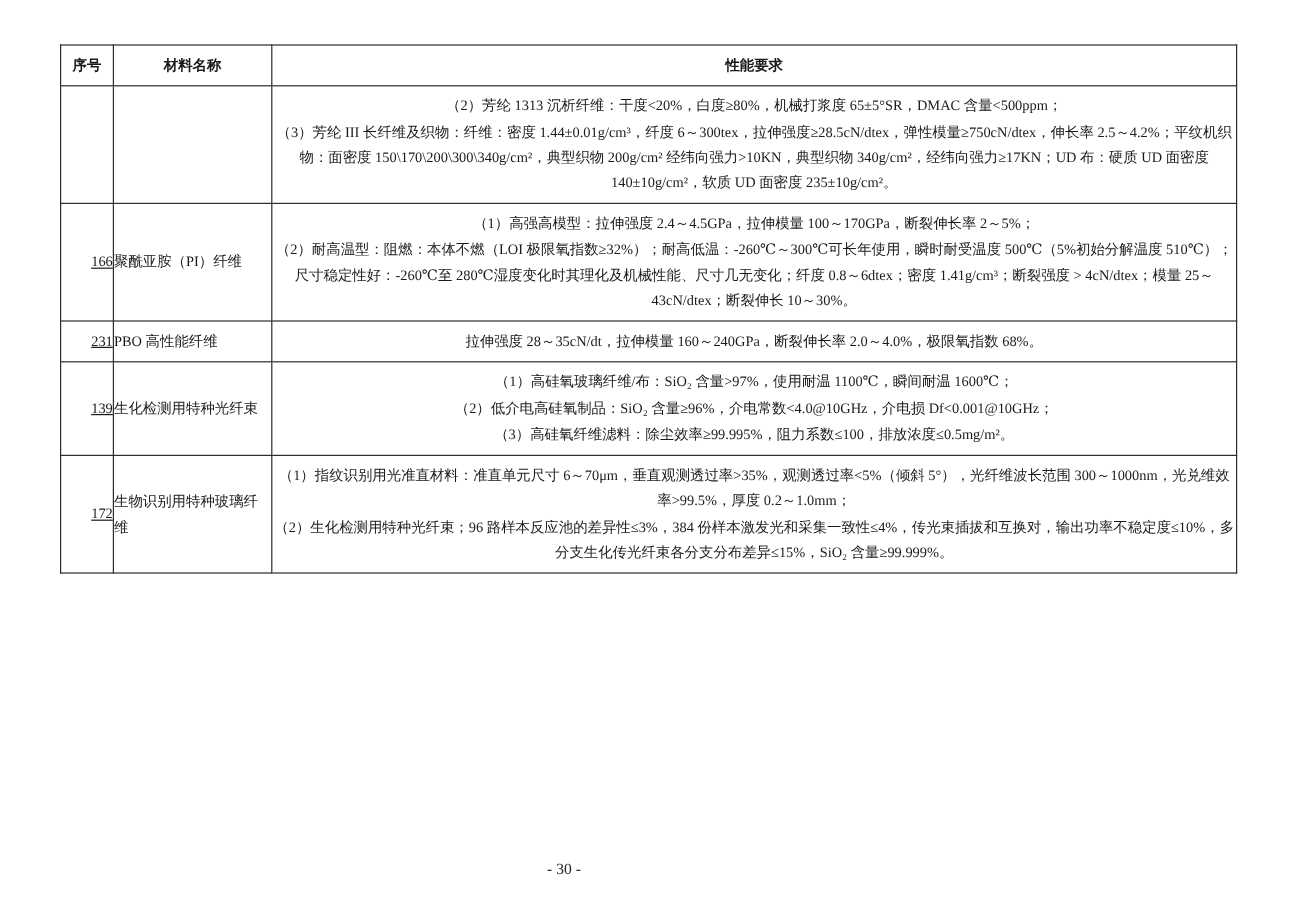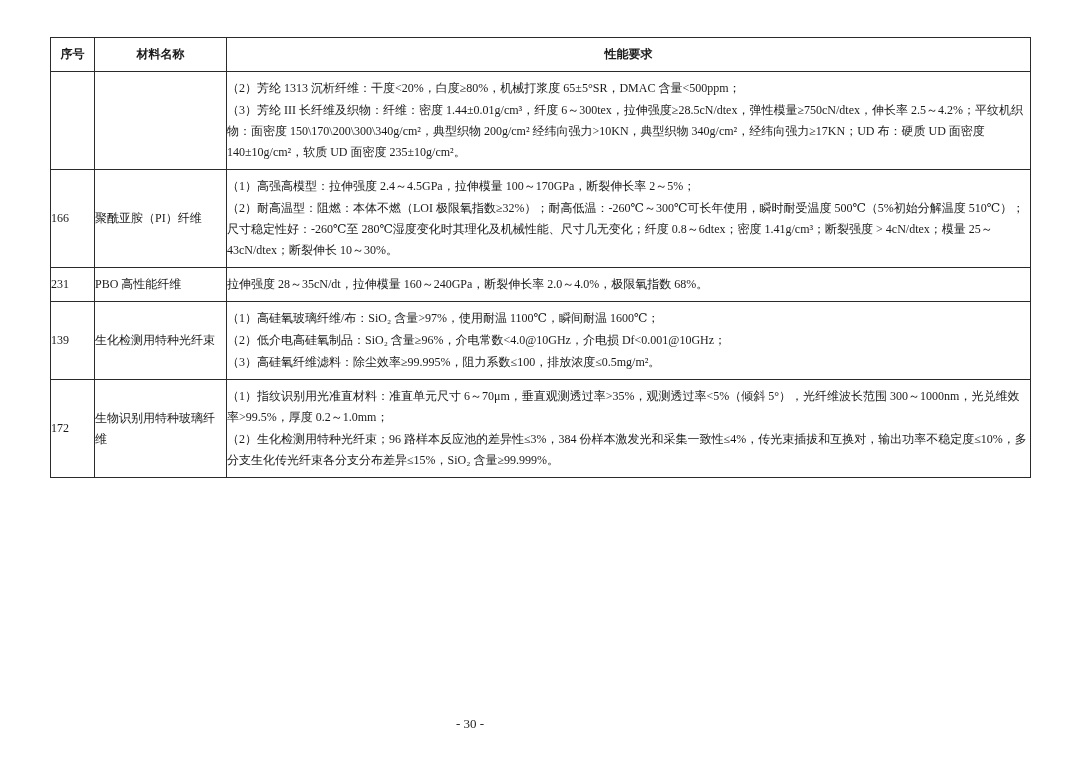--- a/index.html
+++ b/index.html
@@ -45,30 +45,31 @@
     font-weight: bold;
     font-size: 14px;
     padding: 7px 4px;
     background: #fff;
   }
   col.c-no { width: 44px; }
   col.c-name { width: 132px; }
   col.c-req { width: 804px; }
 
   td.no {
-    text-align: left;
+    text-align: right;
     font-size: 13.5px;
+    text-decoration: underline;
   }
   td.name {
     text-align: left;
     font-size: 13.5px;
     line-height: 1.7;
   }
   td.req {
-    text-align: left;
+    text-align: center;
     font-size: 13.5px;
     line-height: 1.85;
   }
   td.req p {
     margin: 0;
     text-indent: 0;
   }
   td.req p + p { margin-top: 1px; }
 
   .page-number {

